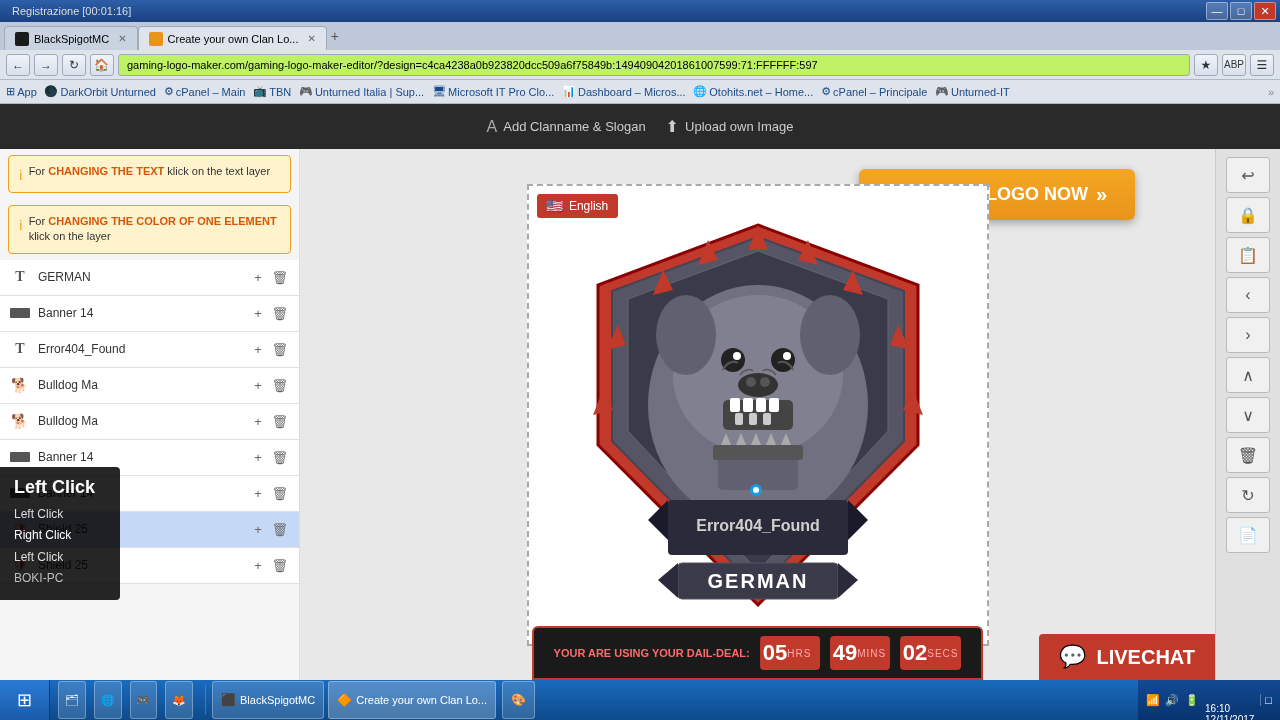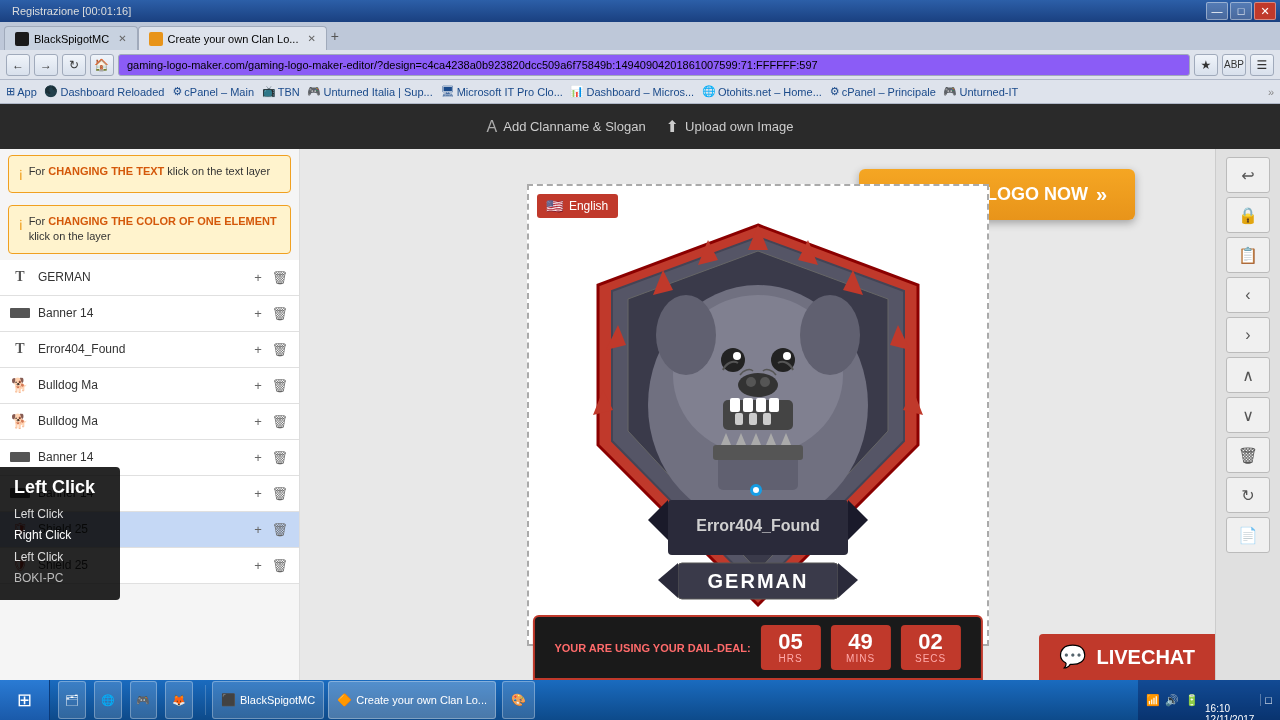--- a/index.html
+++ b/index.html
@@ -61,21 +61,21 @@
       height: 30px; background: #dee3ec; display: flex; align-items: center; padding: 2px 6px; gap: 4px;
       border-bottom: 1px solid #b0b8c8;
     }
     .nav-btn {
       width: 24px; height: 22px; background: linear-gradient(to bottom, #f0f4fa, #d8e0ec);
       border: 1px solid #a0aabb; border-radius: 3px; display: flex; align-items: center;
       justify-content: center; cursor: pointer; font-size: 12px; color: #333;
     }
     #address-bar {
       flex: 1; height: 22px; border: 1px solid #a0aabb; border-radius: 3px;
-      padding: 0 8px; font-size: 11px; background: #8b5cf6;
+      padding: 0 8px; font-size: 11px; background: #bef264;
     }
     #bookmarks-bar {
       height: 24px; background: #dee3ec; display: flex; align-items: center; padding: 0 6px; gap: 8px;
       border-bottom: 1px solid #b0b8c8; font-size: 11px;
     }
     .bookmark { color: #1a4a8a; cursor: pointer; white-space: nowrap; display: flex; align-items: center; gap: 2px; }
 
     
     #browser-content {
       flex: 1; background: #f5f5f5; overflow: hidden; position: relative;
@@ -178,21 +178,21 @@
     .cta-arrows { font-size: 20px; }
 
     
     #deal-bar {
       position: absolute; bottom: 0; left: 50%; transform: translateX(-50%);
       background: #1a1a1a; border: 2px solid #c0392b; border-radius: 6px 6px 0 0;
       padding: 8px 20px; display: flex; align-items: center; gap: 10px; color: white; justify-content: flex-end;
     }
     #deal-bar .deal-label { font-size: 11px; font-weight: bold; color: #ff6b6b; }
     .time-unit {
-      display: flex; flex-direction: column; align-items: center;
+      display: flex; align-items: center;
       background: #c0392b; border-radius: 4px; padding: 6px 3px; min-width: 60px;
     }
     .time-number { font-size: 22px; font-weight: bold; color: white; line-height: 1; }
     .time-label { font-size: 10px; color: #ffaaaa; letter-spacing: 1px; }
 
     
     #livechat-btn {
       position: absolute; right: 0; bottom: 0;
       background: #c0392b; color: white; font-size: 20px; font-weight: bold;
       padding: 10px 20px; display: flex; align-items: center; gap: 10px; cursor: pointer;
@@ -249,21 +249,21 @@
     <div class="nav-btn">↻</div>
     <div class="nav-btn">🏠</div>
     <input id="address-bar" type="text" value="gaming-logo-maker.com/gaming-logo-maker-editor/?design=c4ca4238a0b923820dcc509a6f75849b:14940904201861007599:71:FFFFFF:597" style="">
     <div class="nav-btn" style="width:24px;">★</div>
     <div class="nav-btn" style="font-size:10px;">ABP</div>
     <div class="nav-btn">☰</div>
   </div>
 
   <div id="bookmarks-bar">
     <span class="bookmark">⊞ <span>App</span></span>
-    <span class="bookmark">🌑 <span>Dashboard Reloaded</span></span>
+    <span class="bookmark">🌑 <span>DarkOrbit Unturned</span></span>
     <span class="bookmark">⚙ <span>cPanel – Main</span></span>
     <span class="bookmark">📺 <span>TBN</span></span>
     <span class="bookmark">🎮 <span>Unturned Italia | Sup...</span></span>
     <span class="bookmark">🖥 <span>Microsoft IT Pro Clo...</span></span>
     <span class="bookmark">📊 <span>Dashboard – Micros...</span></span>
     <span class="bookmark">🌐 <span>Otohits.net – Home...</span></span>
     <span class="bookmark">⚙ <span>cPanel – Principale</span></span>
     <span class="bookmark">🎮 <span>Unturned-IT</span></span>
     <span style="margin-left:auto;color:#888;cursor:pointer;">»</span>
   </div>

